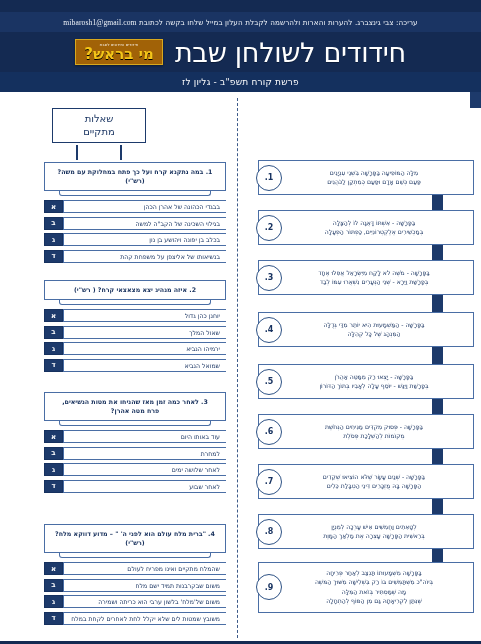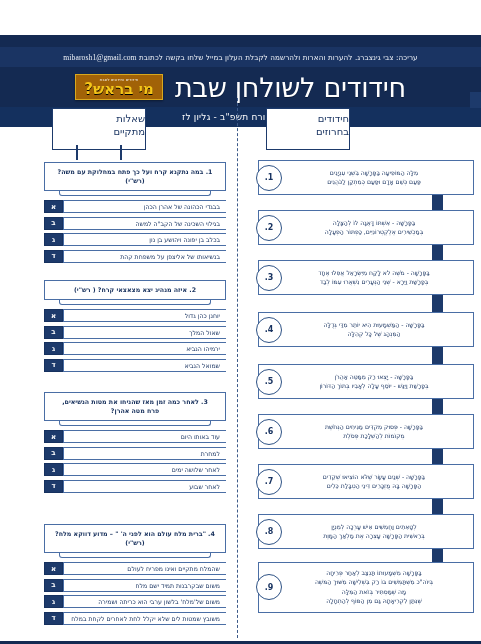--- a/index.html
+++ b/index.html
@@ -9,21 +9,20 @@
     font-family:"DejaVu Sans","Liberation Sans",sans-serif;
     overflow:hidden;
     position:relative;
   }
 
   
   .masthead{
     position:absolute;left:0;top:0;width:481px;height:92px;
     background:#142a52;
     overflow:hidden;
-    margin-top:35px;
   }
   .editor-bar{
     position:absolute;left:0;top:12px;width:481px;height:20px;
     background:#1a3463;
     display:flex;align-items:center;justify-content:center;
     border-top:1px solid #2b4madd;
   }
   .editor-text{
     font-size:7.2px;color:#eef2f8;white-space:nowrap;
     letter-spacing:.1px;direction:rtl;
@@ -78,21 +77,22 @@
   .divider{
     position:absolute;left:237px;top:6px;width:0;height:540px;
     border-right:1.4px dashed #3d5a89;
   }
 
   
   .col-head{
     position:absolute;
     border:1.5px solid #1d3a6b;
     background:#ffffff;
-    padding:4px 0 11px 0;
+    text-align:center;
+    padding:4px 0 4px 0;
     line-height:1.25;
   }
   .col-head span{
     display:block;font-size:10px;color:#16315f;font-weight:normal;
   }
   #headTrivia{left:52px;top:16px;width:92px;}
   #headRhyme{left:266px;top:16px;width:82px;}
 
   .head-stem{
     position:absolute;width:2px;background:#1d3a6b;
@@ -213,24 +213,20 @@
 
   <div class="divider"></div>
 
   <div class="col-head" id="headTrivia">
     <span>שאלות</span>
     <span>מתקיים</span>
   </div>
   <div class="head-stem" id="stemTriviaL"></div>
   <div class="head-stem" id="stemTriviaR"></div>
 
-  <div class="col-head" id="headRhyme">
-    <span>חידודים</span>
-    <span>בחרוזים</span>
-  </div>
   <div id="stemRhyme"></div>
 
   <div id="triviaHost">
       <div class="q-block" style="top: 70px;">
         <div class="q-prompt">
           <span class="ln">1. במה נתקנא קרח ועל כך פתח במחלוקת עם משה? (רש"י)</span>
           <div class="q-brace"></div>
         </div>
         <div class="opts">
           <div class="opt-row">

